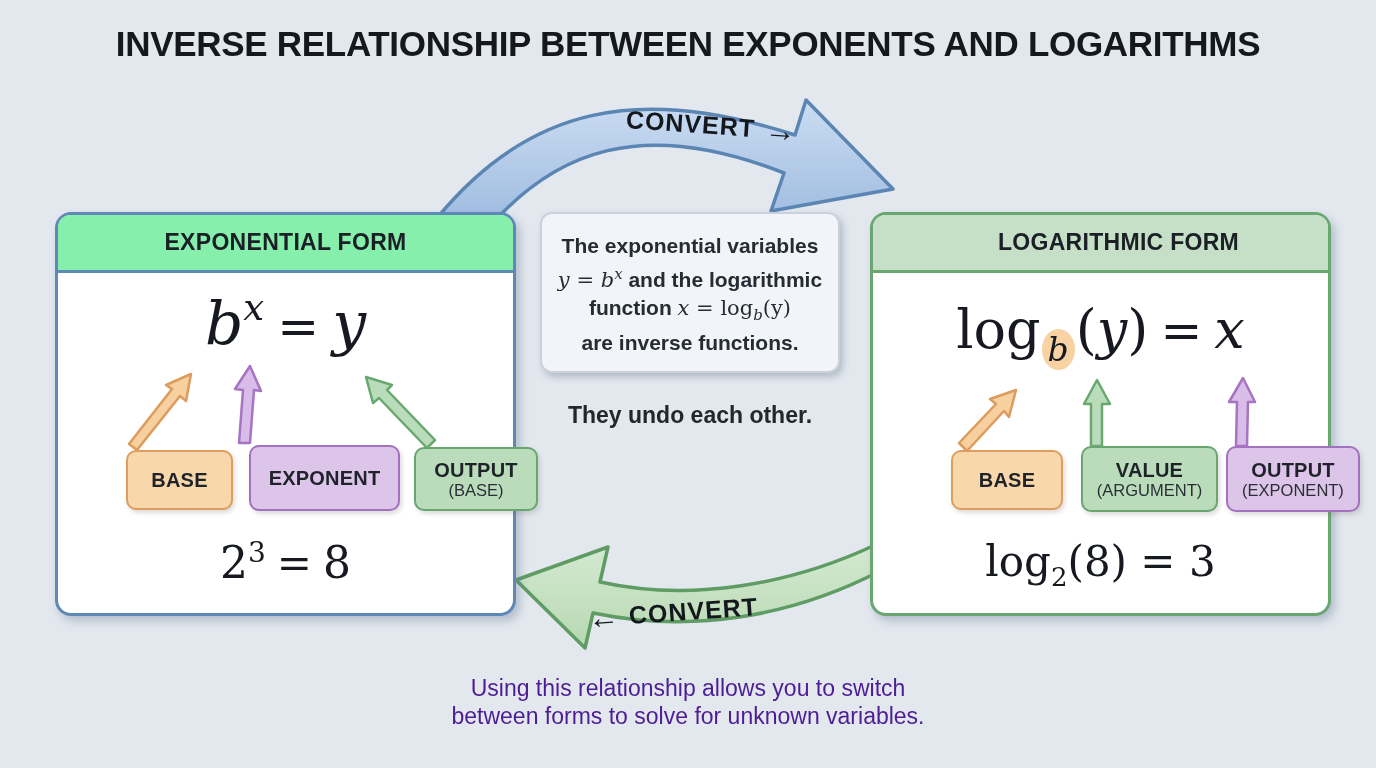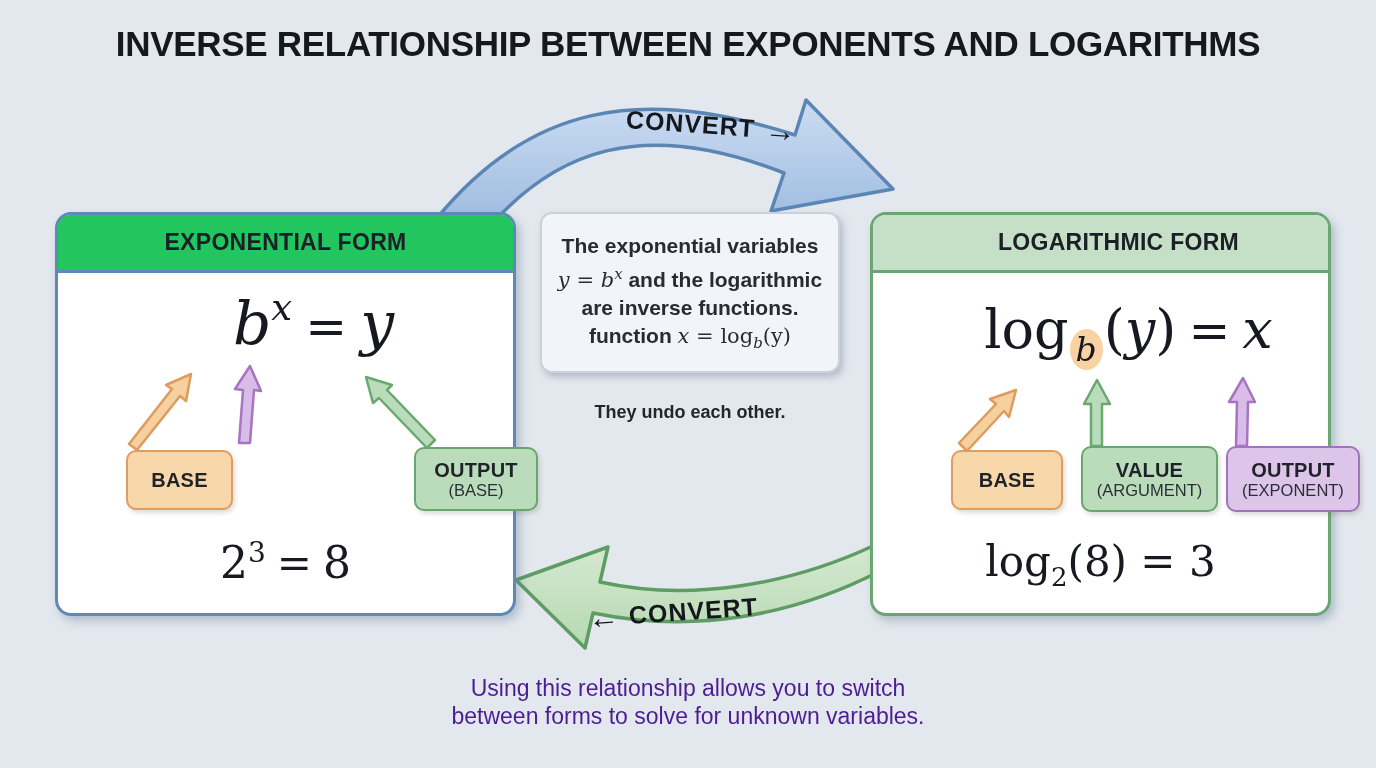--- a/index.html
+++ b/index.html
@@ -12,25 +12,25 @@
   svg.layer{position:absolute;left:0;top:0;z-index:1;pointer-events:none;}
   svg.layer-top{z-index:3;}
 
   
   .card{position:absolute;top:212px;width:455px;height:398px;background:#ffffff;
     border-radius:16px;z-index:2;box-shadow:4px 5px 9px rgba(100,118,148,0.38);}
   .card.exp{left:55px;border:3px solid #5d88b8;}
   .card.log{left:870px;border:3px solid #69a671;}
   .card-header{height:55px;display:flex;align-items:center;justify-content:center;
     border-radius:12px 12px 0 0;font-size:23px;font-weight:800;letter-spacing:0.3px;color:#1b2027;}
-  .card.exp .card-header{background:#22c55e;border-bottom:3px solid #5d88b8;}
+  .card.exp .card-header{background:#86efac;border-bottom:3px solid #5d88b8;}
   .card.log .card-header{background:#c5e0c7;border-bottom:3px solid #69a671;padding-left:36px;}
 
   .formula{position:absolute;left:0;width:100%;top:78px;text-align:center;
-    font-family:"DejaVu Serif",serif;color:#16191f;line-height:1;padding-left:28px;}
+    font-family:"DejaVu Serif",serif;color:#16191f;line-height:1;}
   .f-base{font-size:60px;font-style:italic;}
   .f-sup{font-size:37px;font-style:italic;position:relative;top:-24px;}
   .f-eq{font-size:50px;margin:0 13px;}
   .f-out{font-size:60px;font-style:italic;}
   .f-fn{font-size:54px;}
   .f-sub{font-size:33px;font-style:italic;position:relative;top:13px;margin:0 1px;}
   .f-sub.hl{background:#f8d2a2;border-radius:50%;padding:1px 6px;}
   .f-paren{font-size:54px;}
   .f-arg{font-size:54px;font-style:italic;}
   .f-eq2{font-size:50px;margin:0 12px;}
@@ -69,21 +69,21 @@
   .note{position:absolute;left:540px;top:212px;width:300px;height:161px;box-sizing:border-box;
     background:#f1f5f9;border:2px solid #c9d1da;border-radius:12px;z-index:2;
     box-shadow:3px 4px 7px rgba(108,124,146,0.42);text-align:center;padding-top:18px;
     font-size:21px;font-weight:600;line-height:28px;color:#272c34;}
   .m{font-family:"DejaVu Serif",serif;font-style:italic;font-weight:500;}
   .mu{font-family:"DejaVu Serif",serif;font-style:normal;font-weight:500;}
   sub.m{font-size:15px;}
   sup.m{font-size:15px;}
 
   .undo{position:absolute;left:440px;top:402px;width:500px;text-align:center;
-    font-size:18px;font-weight:600;color:#22262d;z-index:2;}
+    font-size:23px;font-weight:600;color:#22262d;z-index:2;}
 
   .footer{position:absolute;left:0;top:674px;width:100%;text-align:center;
     font-size:23px;font-weight:500;line-height:28px;color:#4c1d95;z-index:2;}
 </style>
 </head>
 <body>
 
 <div class="canvas">
 
   <svg class="layer" width="1376" height="768" viewBox="0 0 1376 768">
@@ -103,20 +103,23 @@
 
   <div class="title">INVERSE RELATIONSHIP BETWEEN EXPONENTS AND LOGARITHMS</div>
 
   <div class="card exp">
     <div class="card-header">EXPONENTIAL FORM</div>
     <div class="formula">
       <span class="f-base">b</span><span class="f-sup">x</span><span class="f-eq">=</span><span class="f-out">y</span>
     </div>
     <div class="tag orange" style="left:20px;top:235px;width:103px;height:56px;">
       <span class="t1">BASE</span>
+    </div>
+    <div class="tag purple" style="left:143px;top:230px;width:147px;height:62px;">
+      <span class="t1">EXPONENT</span>
     </div>
     <div class="tag green" style="left:308px;top:232px;width:120px;height:60px;">
       <span class="t1">OUTPUT</span>
       <span class="t2">(BASE)</span>
     </div>
     <div class="example">
       <span class="e-base">2</span><span class="e-sup">3</span><span class="e-eq">=</span><span class="e-out">8</span>
     </div>
   </div>
 
@@ -155,22 +158,22 @@
     <span class="glyph">→</span>
   </div>
   <div class="convert bottom">
     <span class="glyph">←</span>
     <span class="word">CONVERT</span>
   </div>
 
   <div class="note">
     <div><span>The exponential variables</span></div>
     <div><span class="m">y = b</span><sup class="m">x</sup><span> and the logarithmic</span></div>
+    <div><span>function </span><span class="m">x = </span><span class="mu">log</span><sub class="m">b</sub><span class="mu">(y)</span></div>
     <div><span>are inverse functions.</span></div>
-    <div><span>function </span><span class="m">x = </span><span class="mu">log</span><sub class="m">b</sub><span class="mu">(y)</span></div>
   </div>
 
   <div class="undo">They undo each other.</div>
 
   <div class="footer">
     <div>Using this relationship allows you to switch</div>
     <div>between forms to solve for unknown variables.</div>
   </div>
 
 </div>

